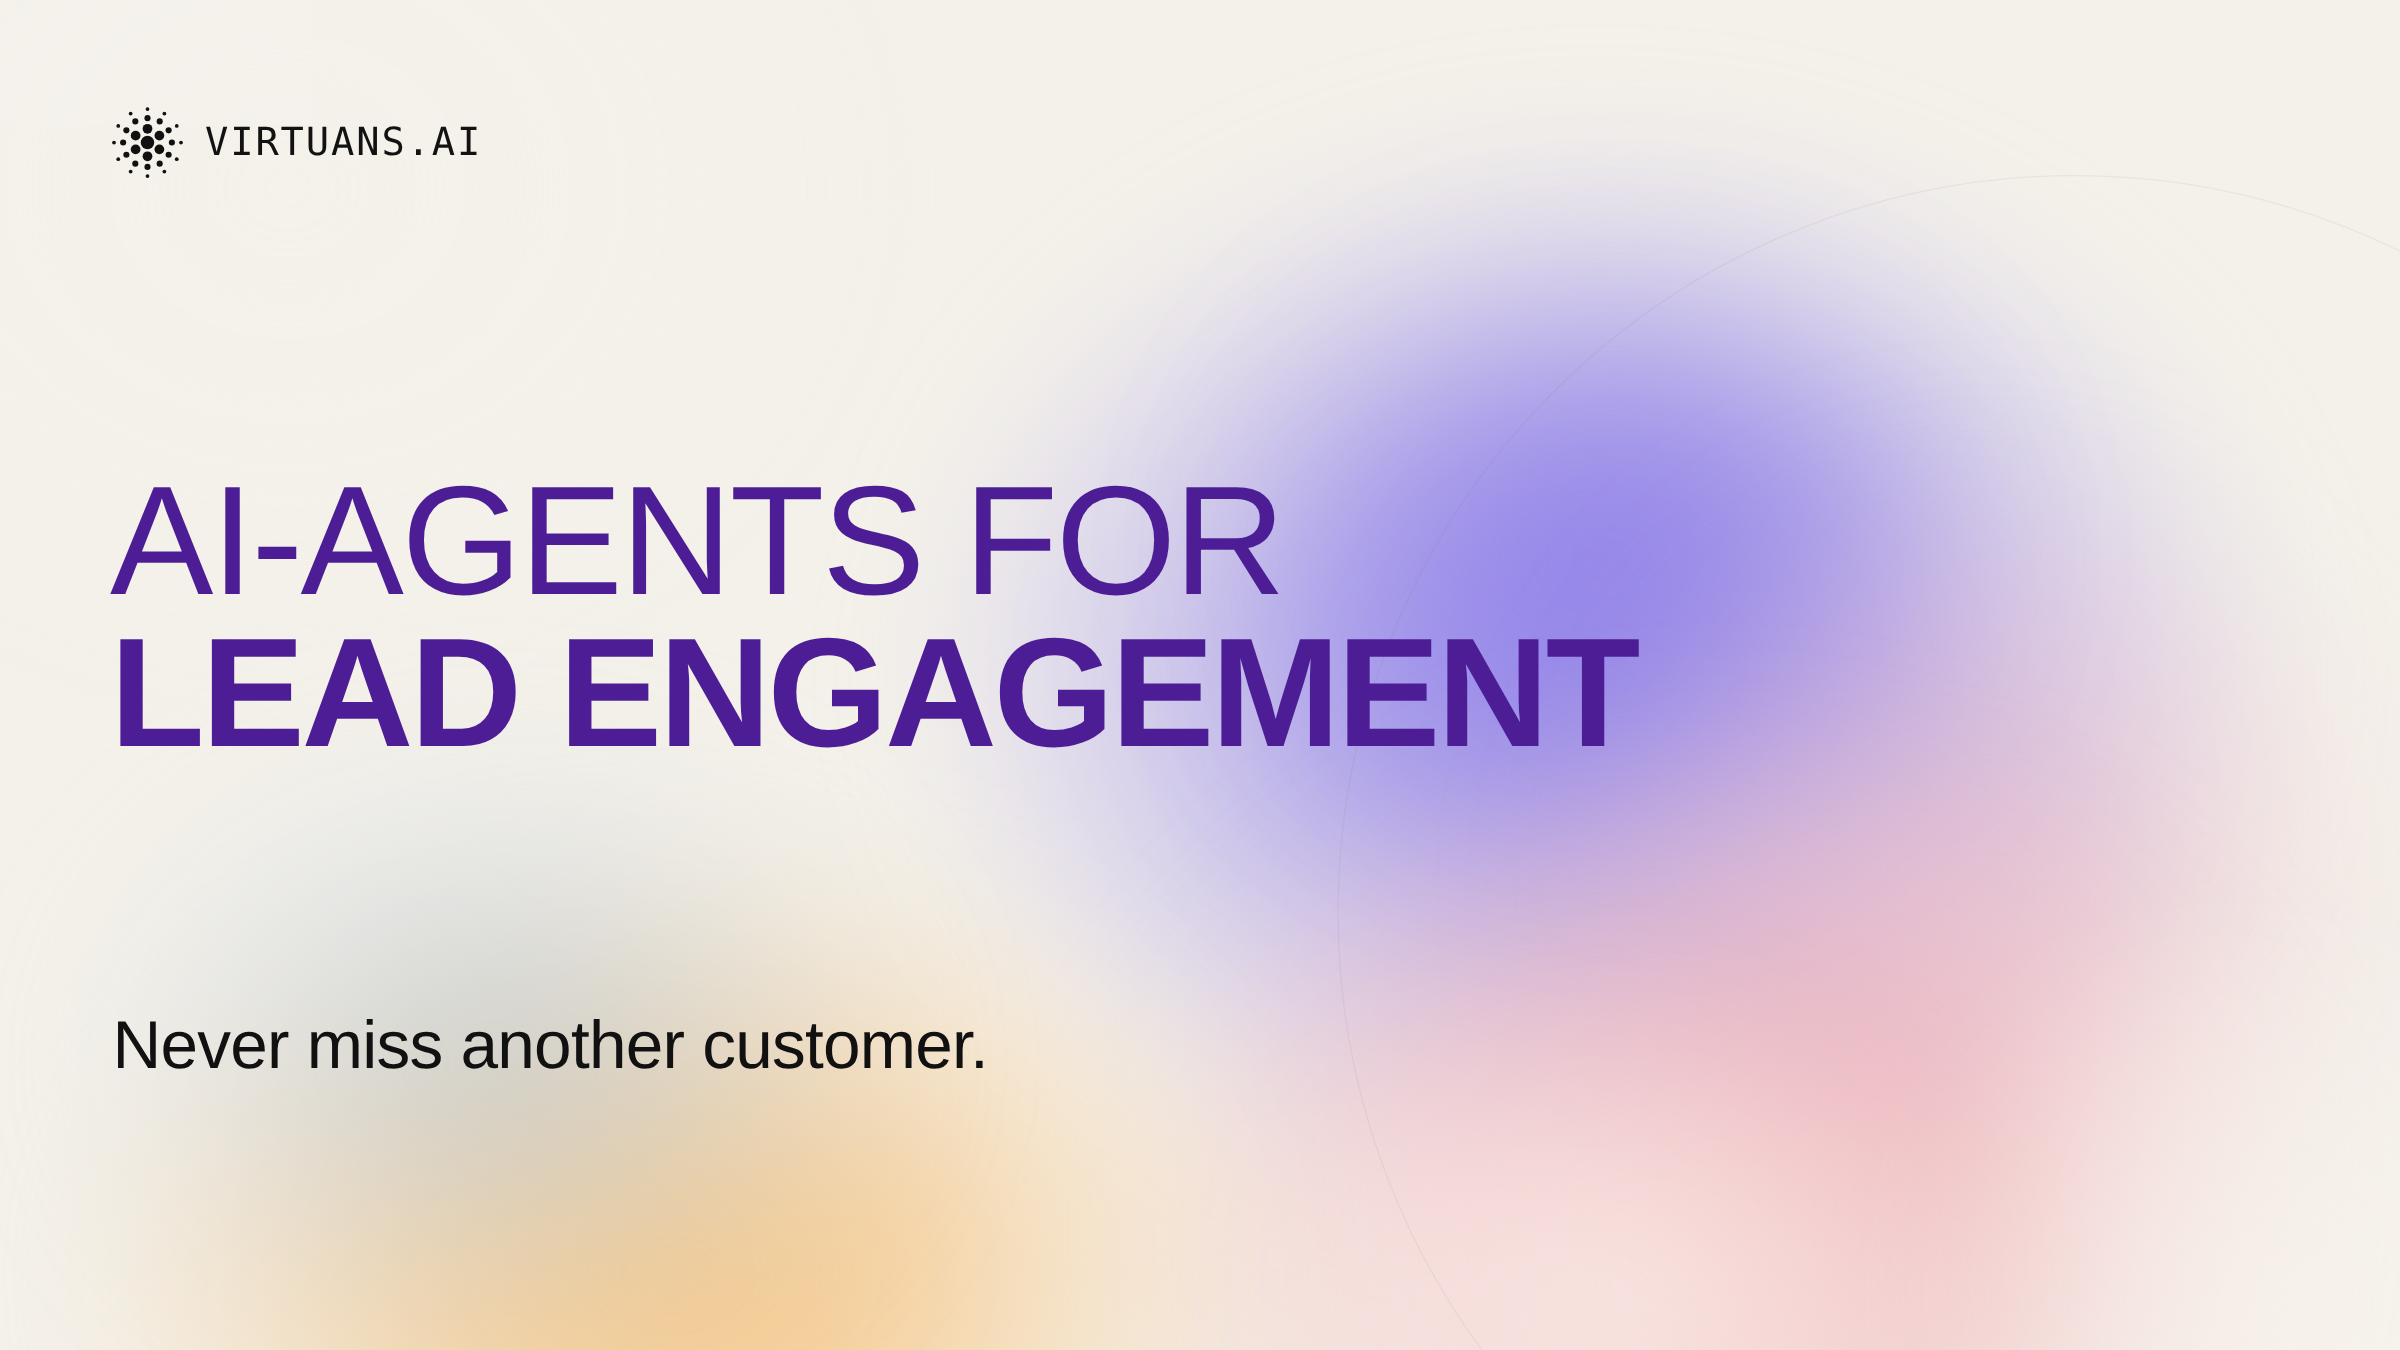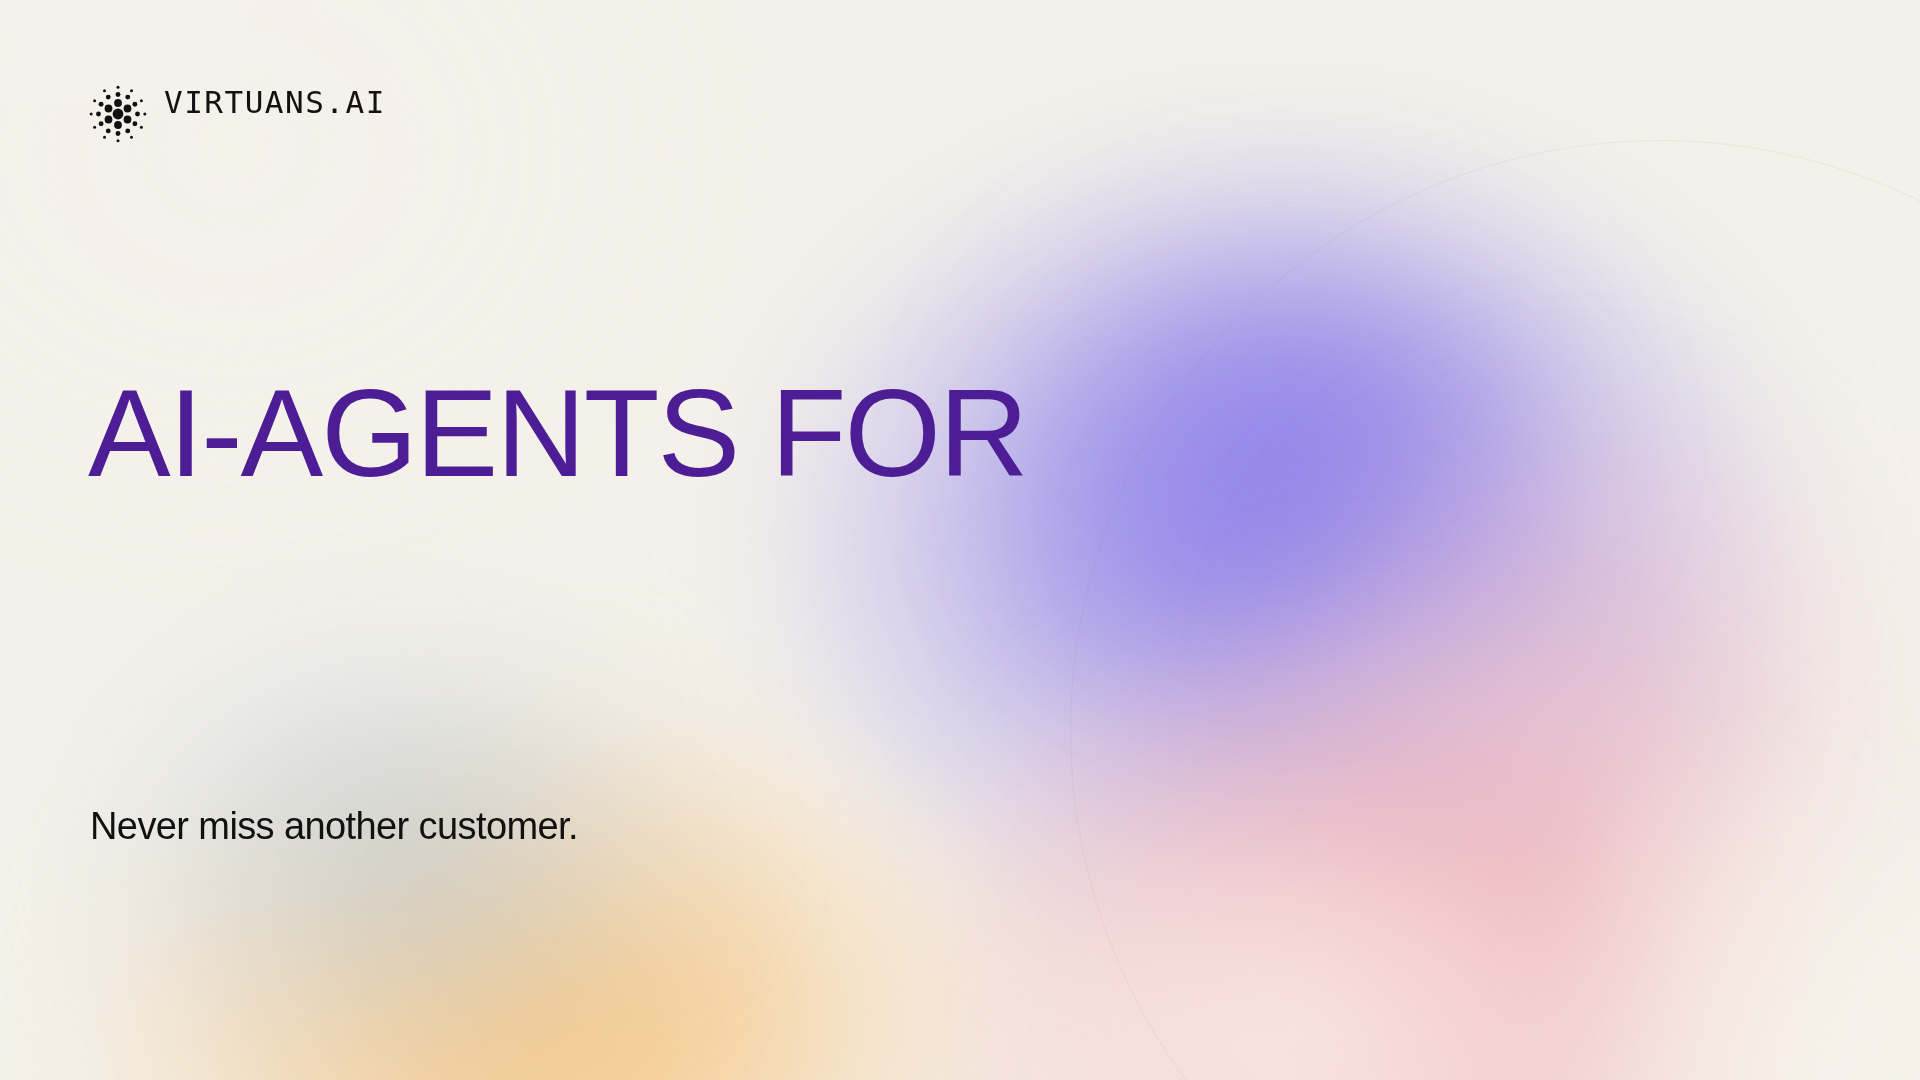--- a/index.html
+++ b/index.html
@@ -148,21 +148,21 @@
     pointer-events:none;
   }
 
   
   .content { position:absolute; inset:0; }
 
   
   .logo-lockup {
     position:absolute;
     left:88px; top:84px;
-    display:flex; gap:16px;
+    display:flex; align-items:center; gap:16px;
   }
   .logo-mark { width:60px; height:60px; display:block; flex:none; }
   .wordmark {
     font-family:"DejaVu Sans Mono", "Liberation Mono", monospace;
     font-size:31px;
     letter-spacing:1.5px;
     color:#121212;
     white-space:nowrap;
     display:flex; align-items:baseline;
   }
@@ -182,21 +182,21 @@
     letter-spacing:-2.0px;
     white-space:nowrap;
   }
   .hl-line-1 { font-weight:400; }
   .hl-line-2 { font-weight:700; letter-spacing:-2.6px; }
 
   
   .subtitle {
     position:absolute;
     left:90px; top:805px;
-    font-size:38px;
+    font-size:54px;
     font-weight:300;
     letter-spacing:-0.6px;
     color:#111111;
     white-space:nowrap;
   }
 </style>
 </head>
 <body>
 
 <div id="stage">
@@ -268,18 +268,19 @@
 
       <div class="wordmark">
         <span class="wm-main">VIRTUANS</span>
           <span class="wm-suffix">.AI</span>
       </div>
 
     </div>
 
     <h1 class="headline">
       <span class="hl-line hl-line-1">AI-AGENTS FOR</span>
+      <span class="hl-line hl-line-2">LEAD ENGAGEMENT</span>
     </h1>
 
     <p class="subtitle">Never miss another customer.</p>
 
   </div>
 </div>
 
 </body></html>

